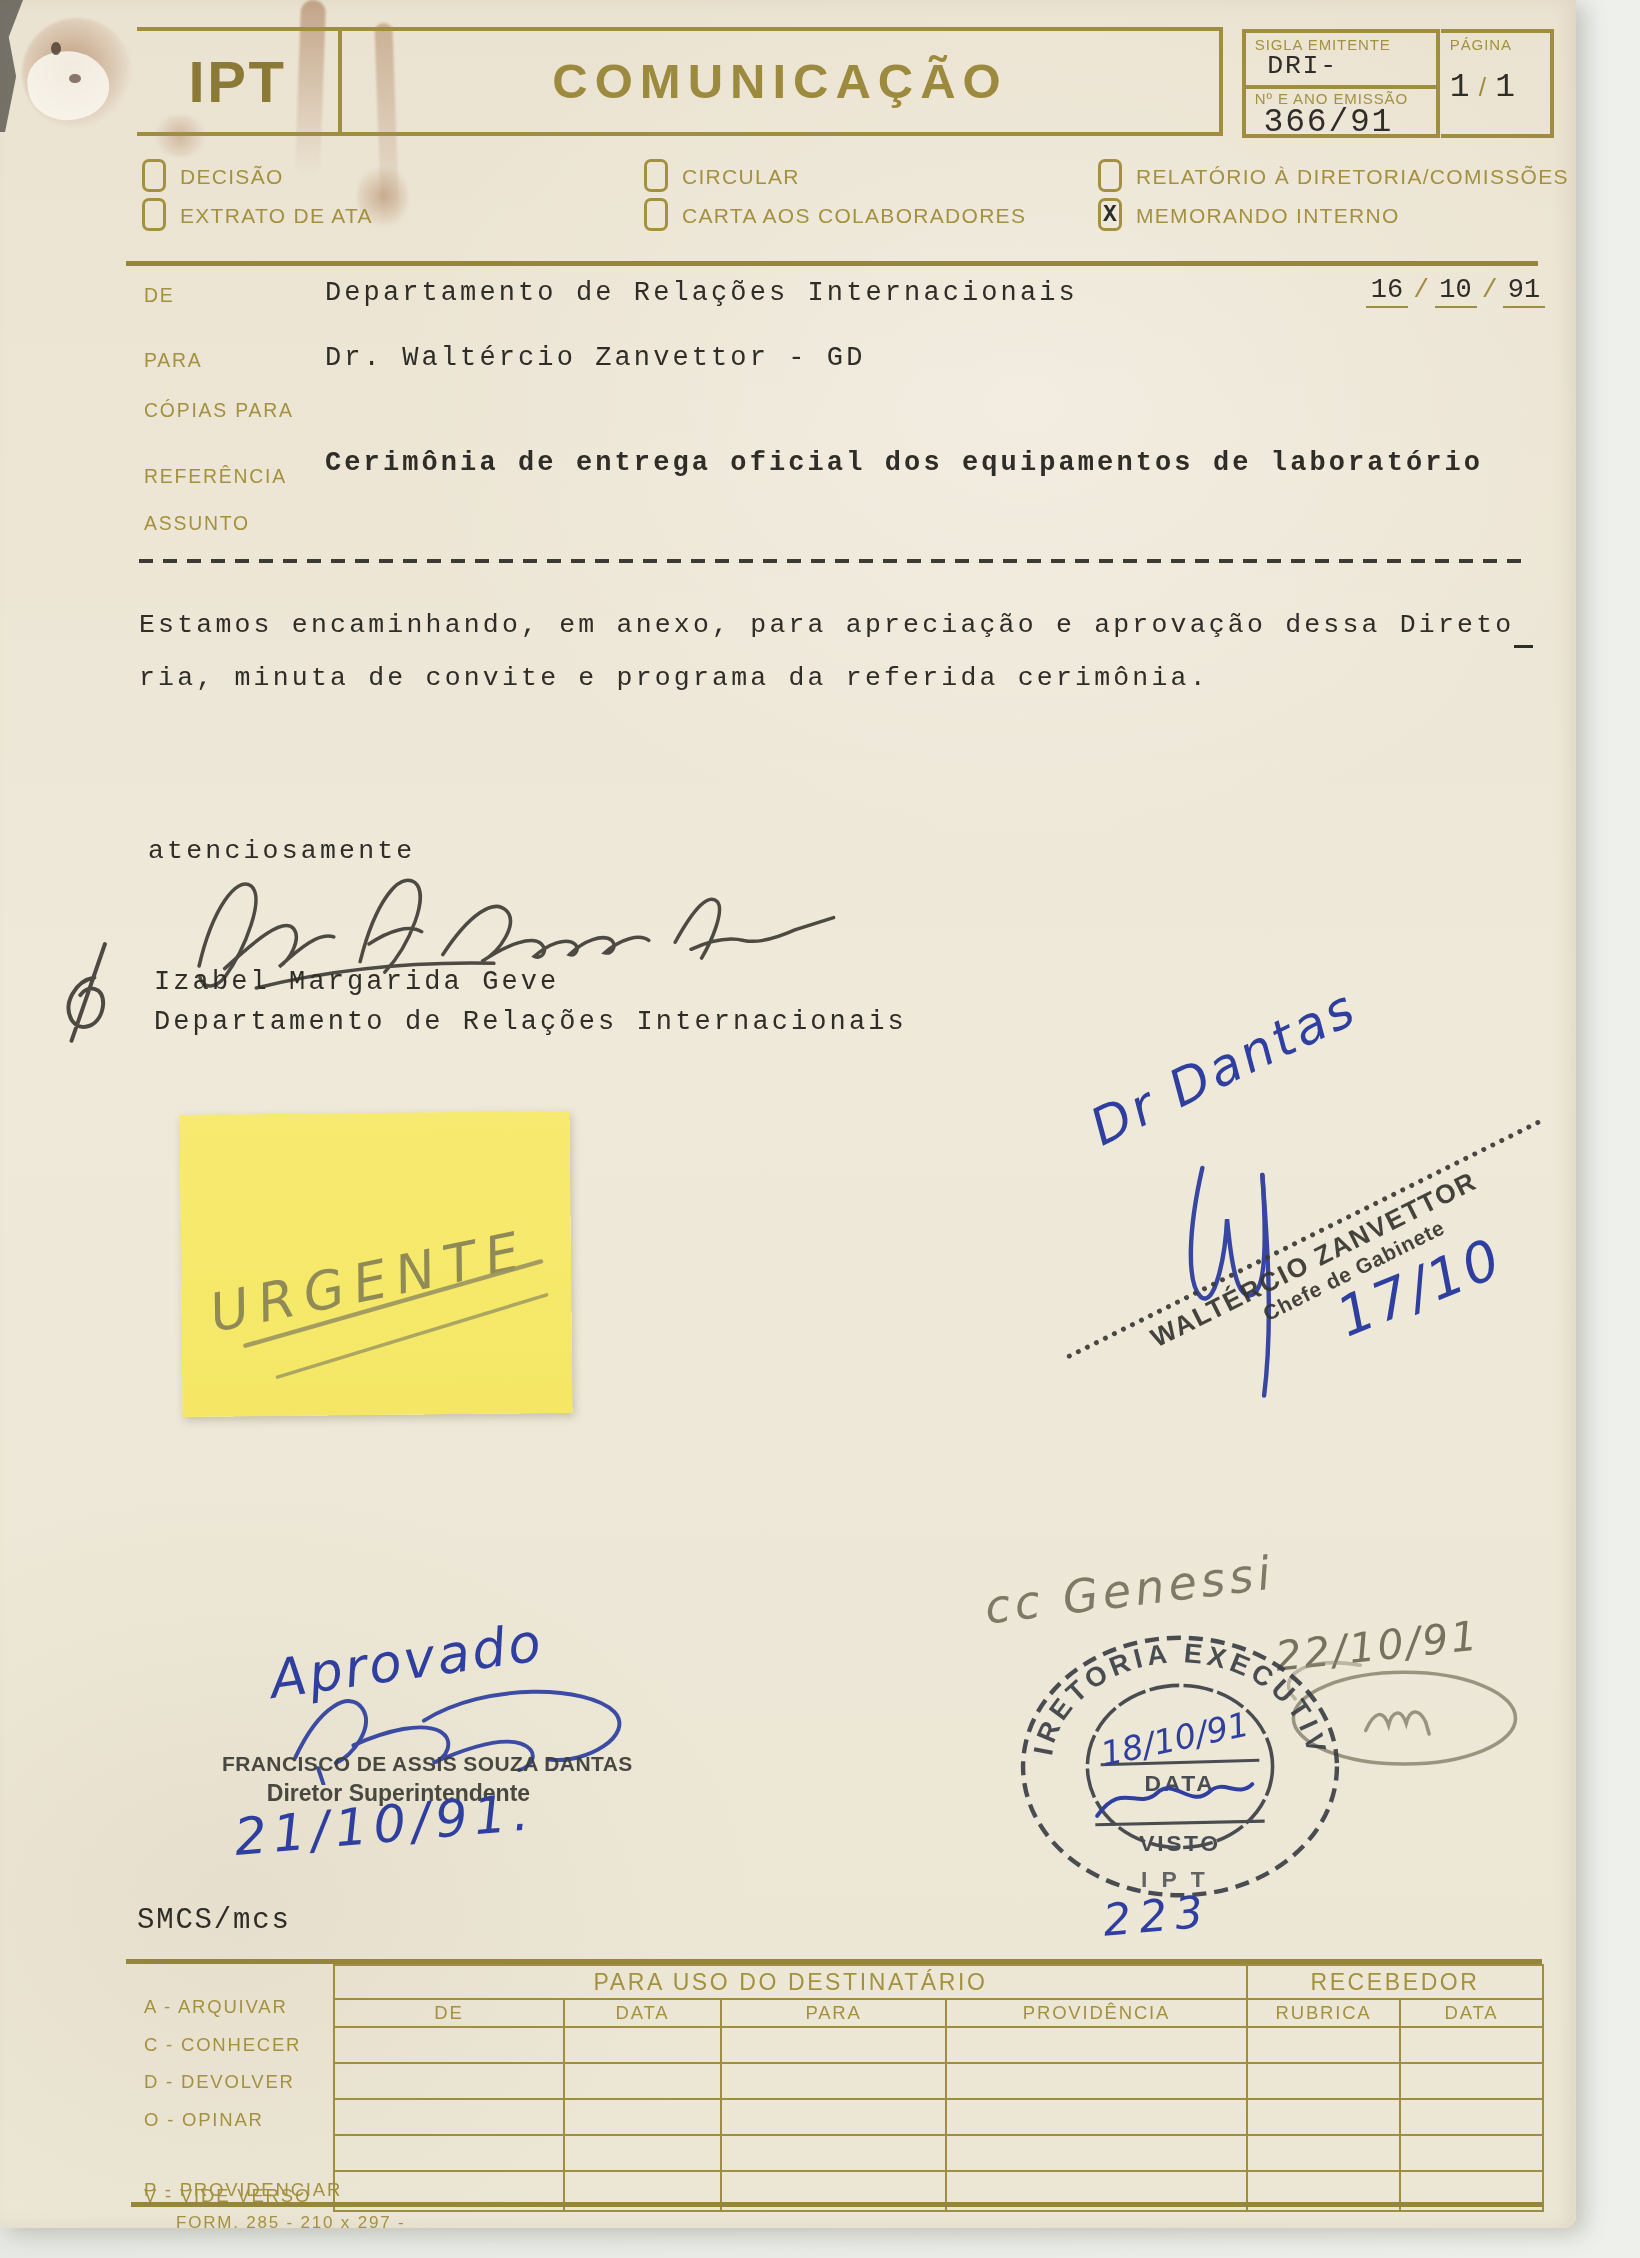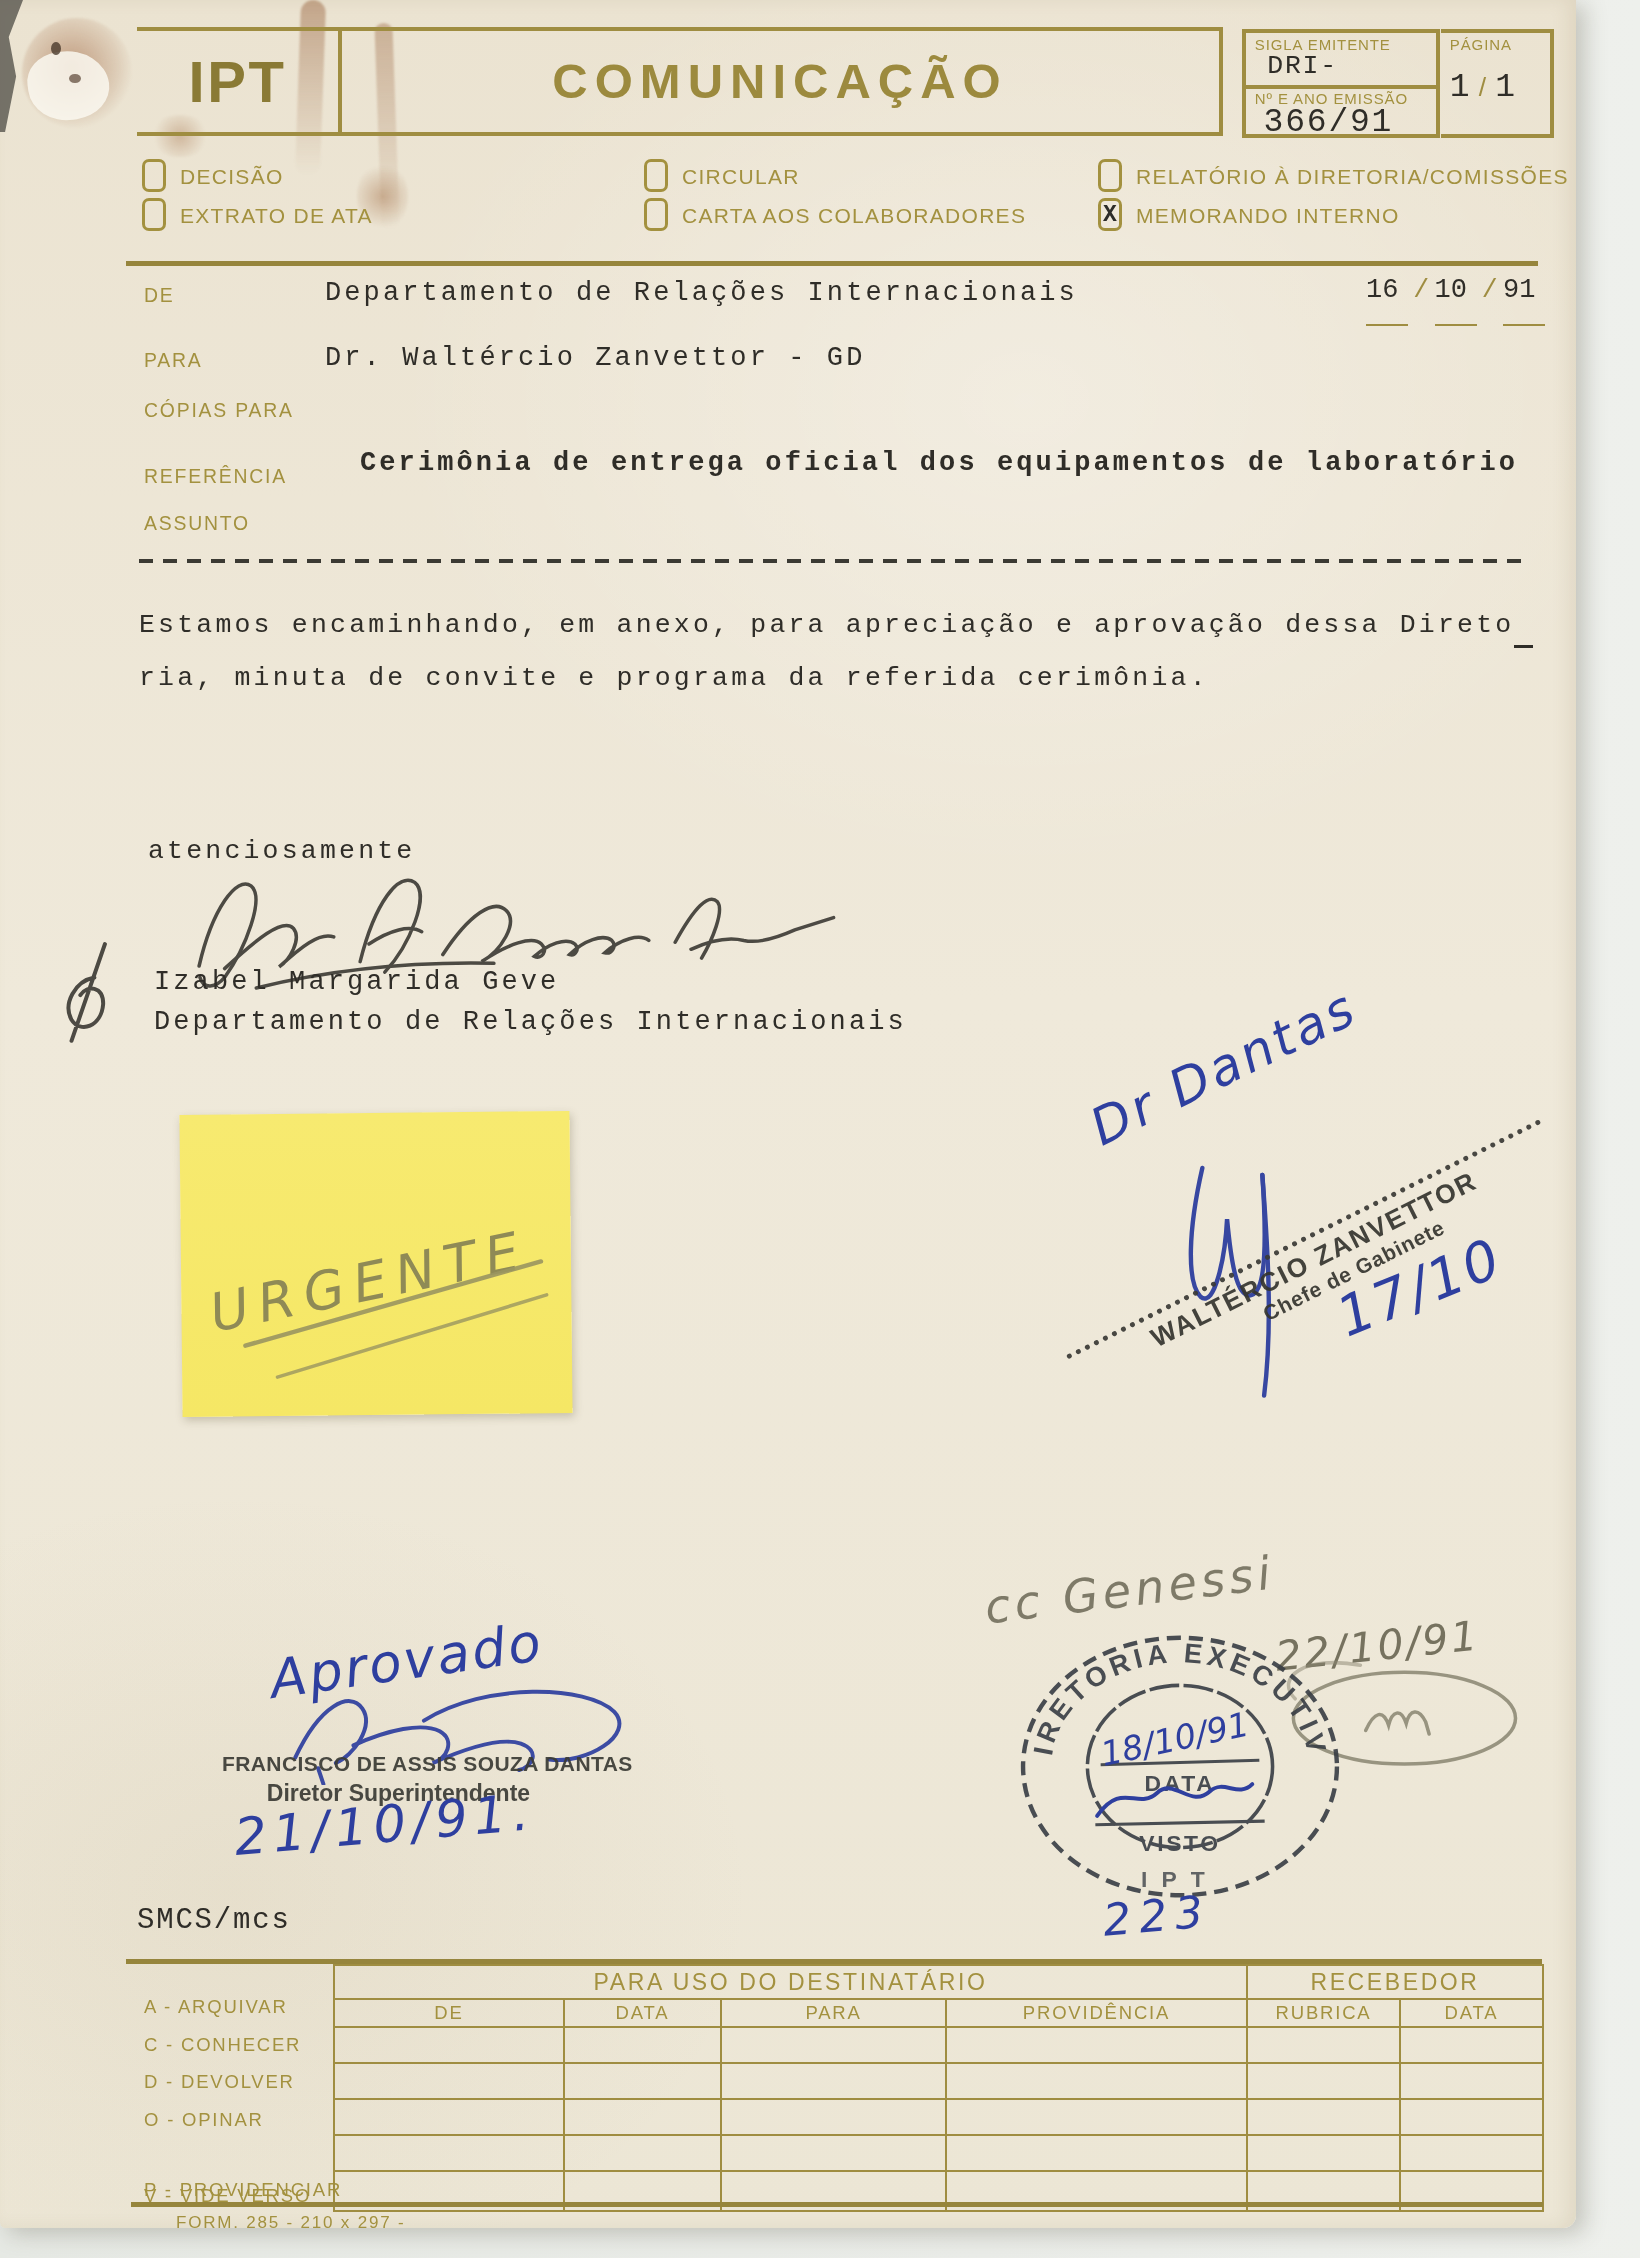--- a/index.html
+++ b/index.html
@@ -24,24 +24,24 @@
   .rule{background:#96853c;}
   .cell{border:4.4px solid #9f8d41;box-sizing:border-box;}
   .hdr-cell{border-top:4.4px solid #9f8d41;border-bottom:4.4px solid #9f8d41;box-sizing:border-box;}
   .cb-box{width:24px;height:33px;border:3.5px solid #a3913f;border-radius:7px;box-sizing:border-box;
           display:flex;align-items:center;justify-content:center;
           font-family:"Liberation Mono",monospace;font-weight:bold;font-size:23px;color:#2c2c28;}
   .cb-item{display:flex;align-items:flex-start;}
   .cb-item .lbl{margin-left:14px;padding-top:6.2px;font-size:21px;color:#a3913f;letter-spacing:1.3px;white-space:nowrap;}
   .meta-val{font-family:"Liberation Mono","DejaVu Sans Mono",monospace;font-size:27px;color:#2f2d28;letter-spacing:3.1px;white-space:nowrap;}
   .bodyline{font-family:"Liberation Mono","DejaVu Sans Mono",monospace;font-size:26.5px;color:#2f2d28;letter-spacing:3.2px;white-space:nowrap;}
-  .subj{font-weight:bold;margin-left:35px;}
+  .subj{font-weight:bold;}
   .dash-sep{height:4.4px;
     background:repeating-linear-gradient(90deg,#3b3a33 0 14px,transparent 14px 24px);}
-  .dnum{display:inline-block;min-width:42px;text-align:left;border-bottom:2.6px solid #9f8d41;padding-bottom:19px;}
+  .dnum{display:inline-block;min-width:42px;text-align:center;border-bottom:2.6px solid #9f8d41;padding-bottom:1px;}
   .dslash{color:#9f8d41;font-size:26.5px;margin:0 5.3px;font-family:"Liberation Mono",monospace;}
   .hand-blue{font-family:"DejaVu Sans",sans-serif;font-style:italic;color:#2e3f9f;white-space:nowrap;}
   .hand-pencil{font-family:"DejaVu Sans",sans-serif;font-style:italic;color:#7e7a68;white-space:nowrap;}
   #note{
     position:absolute;left:181px;top:1113px;width:390px;height:302px;
     background:linear-gradient(180deg,#f7ea70 0%,#f5e765 100%);
     transform:rotate(-0.6deg);box-shadow:1.8px 3.5px 8px rgba(80,70,40,.25);
   }
   #zanv-stamp{
     position:absolute;left:1066px;top:1355px;width:529px;height:106px;

